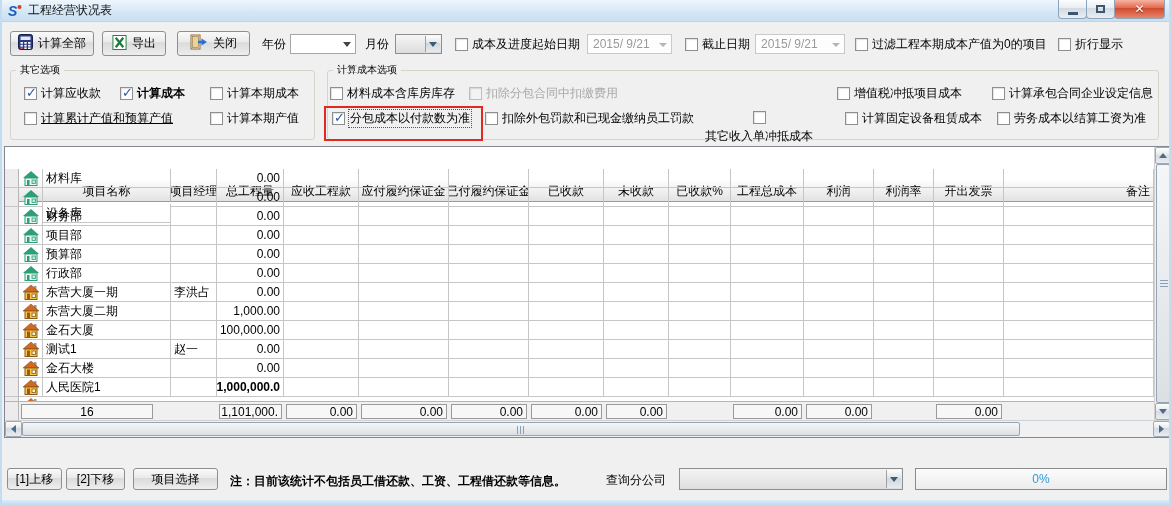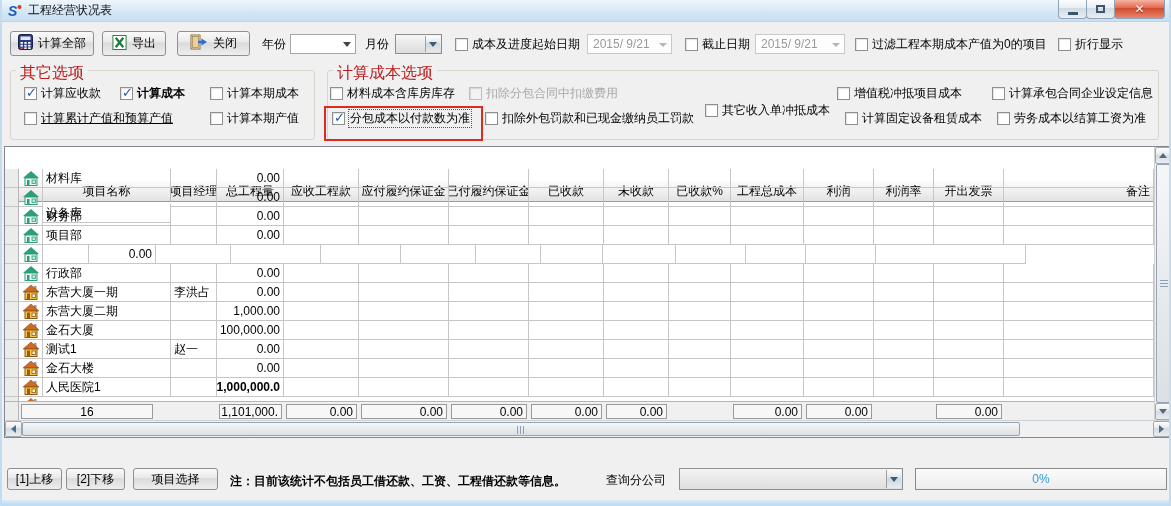--- a/index.html
+++ b/index.html
@@ -46,21 +46,21 @@
   .cb { width:13px; height:13px; background:#fff; border:1px solid #8e8e8e; position:relative; flex:none;
         box-shadow:inset 1px 1px 1px rgba(0,0,0,.12); }
   .cb.checked::after { content:"✓"; position:absolute; left:1px; top:-3px; font-size:13px; font-weight:bold; color:#2456a8; }
   .opt.disabled .cb { background:#f3f3f3; border-color:#bdbdbd; }
   .opt.disabled .lbl { color:#a8a8a8; }
   .opt.bold .lbl { font-weight:bold; }
   .lbl.focused { outline:1px dotted #555; padding:0 1px; }
 
   
   .gbox { position:absolute; border:1px solid #d5d5cc; border-radius:3px; }
-  .gtitle { position:absolute; font-size:16px; background:#f0f0f0; padding:0 4px; color:#b91c1c; }
+  .gtitle { position:absolute; font-size:10px; background:#f0f0f0; padding:0 4px; color:#000000; }
 
   
   .redbox { position:absolute; border:2px solid #e02a20; z-index:30; }
 
   
   .grid { position:absolute; left:2px; top:146px; width:1167px; height:292px;
           border:1px solid #828790; background:#fff; overflow:hidden; }
   .ghead { position:absolute; left:0; top:0; height:22px; display:flex;
            background:linear-gradient(#fdfdfd,#eeeeee 60%,#e2e2e2); border-bottom:1px solid #9b9b9b;margin-top:33px; }
   .hc { height:22px; border-right:1px solid #b5b5b5; font-size:12px; color:#000;
@@ -250,21 +250,21 @@
   </div>
 
   <div class="opt" style="left:330px;top:111px;">
     <span class="cb checked"></span>
     <span class="lbl focused">分包成本以付款数为准</span>
   </div>
   <div class="opt" style="left:483px;top:111px;">
     <span class="cb"></span>
     <span class="lbl">扣除外包罚款和已现金缴纳员工罚款</span>
   </div>
-  <div class="opt" style="left:703px;top:103px;">
+  <div class="opt" style="left:703px;top:111px;flex-direction:column;">
     <span class="cb"></span>
     <span class="lbl">其它收入单冲抵成本</span>
   </div>
   <div class="opt" style="left:843px;top:111px;">
     <span class="cb"></span>
     <span class="lbl">计算固定设备租赁成本</span>
   </div>
   <div class="opt" style="left:995px;top:111px;">
     <span class="cb"></span>
     <span class="lbl">劳务成本以结算工资为准</span>
@@ -395,20 +395,21 @@
         <div class="tr">
           <div class="tc tc0" style="width: 14px;"></div>
           <div class="tc tc1" style="width: 24px;">
             <svg width="16" height="15" viewBox="0 0 16 15">
               <polygon points="8,0 16,7 0,7" fill="#2e9e77"></polygon>
               <rect x="2" y="7" width="12" height="7.5" fill="#eafaf2" stroke="#2e9e77" stroke-width="1"></rect>
               <rect x="9" y="9" width="3.5" height="3.5" fill="#bfe9d8" stroke="#2e9e77" stroke-width="0.8"></rect>
               <rect x="4" y="9" width="2.5" height="5.5" fill="#2e9e77"></rect>
             </svg>
           </div>
+          <div class="tc tc2" style="width: 128px;">预算部</div>
           <div class="tc tc3" style="width: 46px;"></div>
           <div class="tc tc4" style="width: 67px;">0.00</div>
           <div class="tc tc5" style="width: 75px;"></div>
           <div class="tc tc6" style="width: 90px;"></div>
           <div class="tc tc7" style="width: 80px;"></div>
           <div class="tc tc8" style="width: 75px;"></div>
           <div class="tc tc9" style="width: 65px;"></div>
           <div class="tc tc10" style="width: 62px;"></div>
           <div class="tc tc11" style="width: 73px;"></div>
           <div class="tc tc12" style="width: 70px;"></div>

